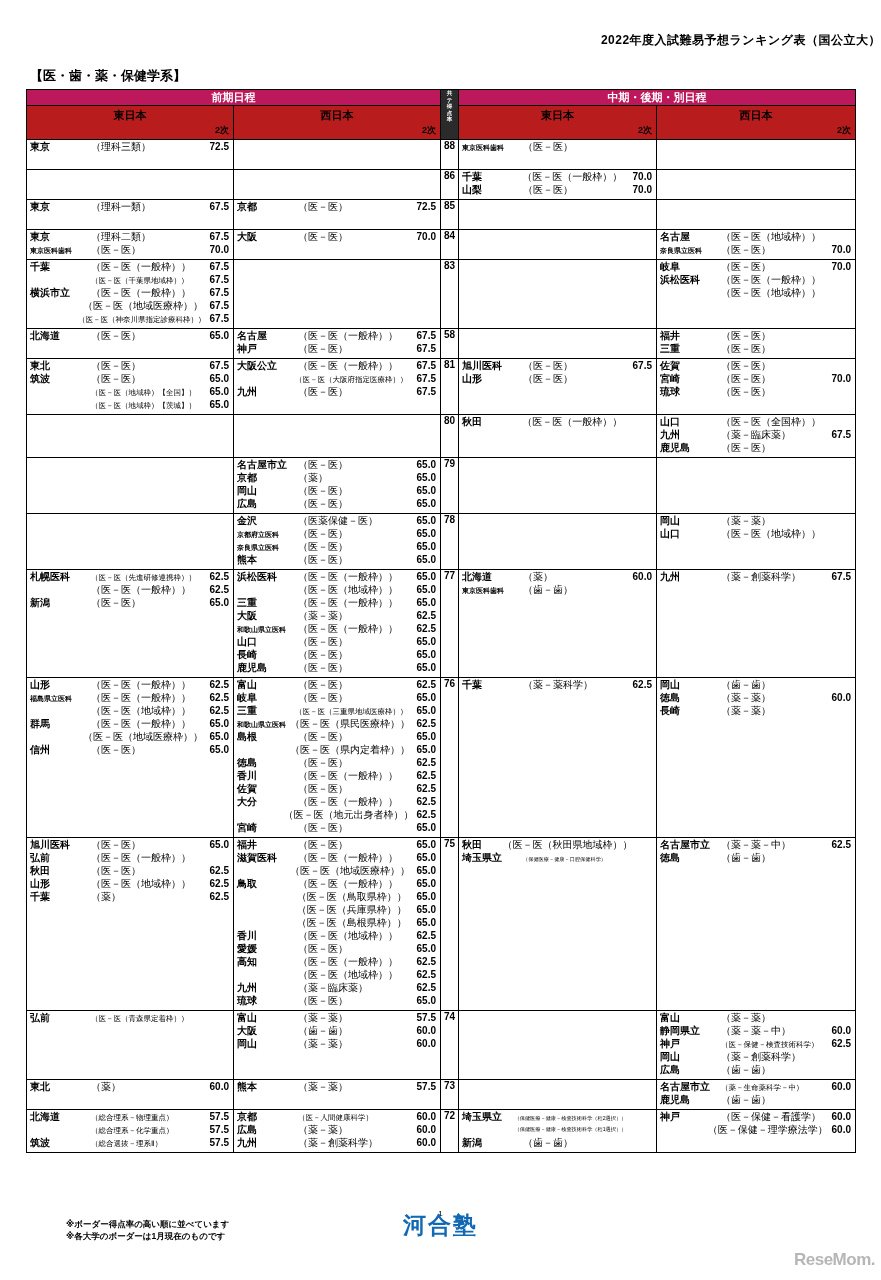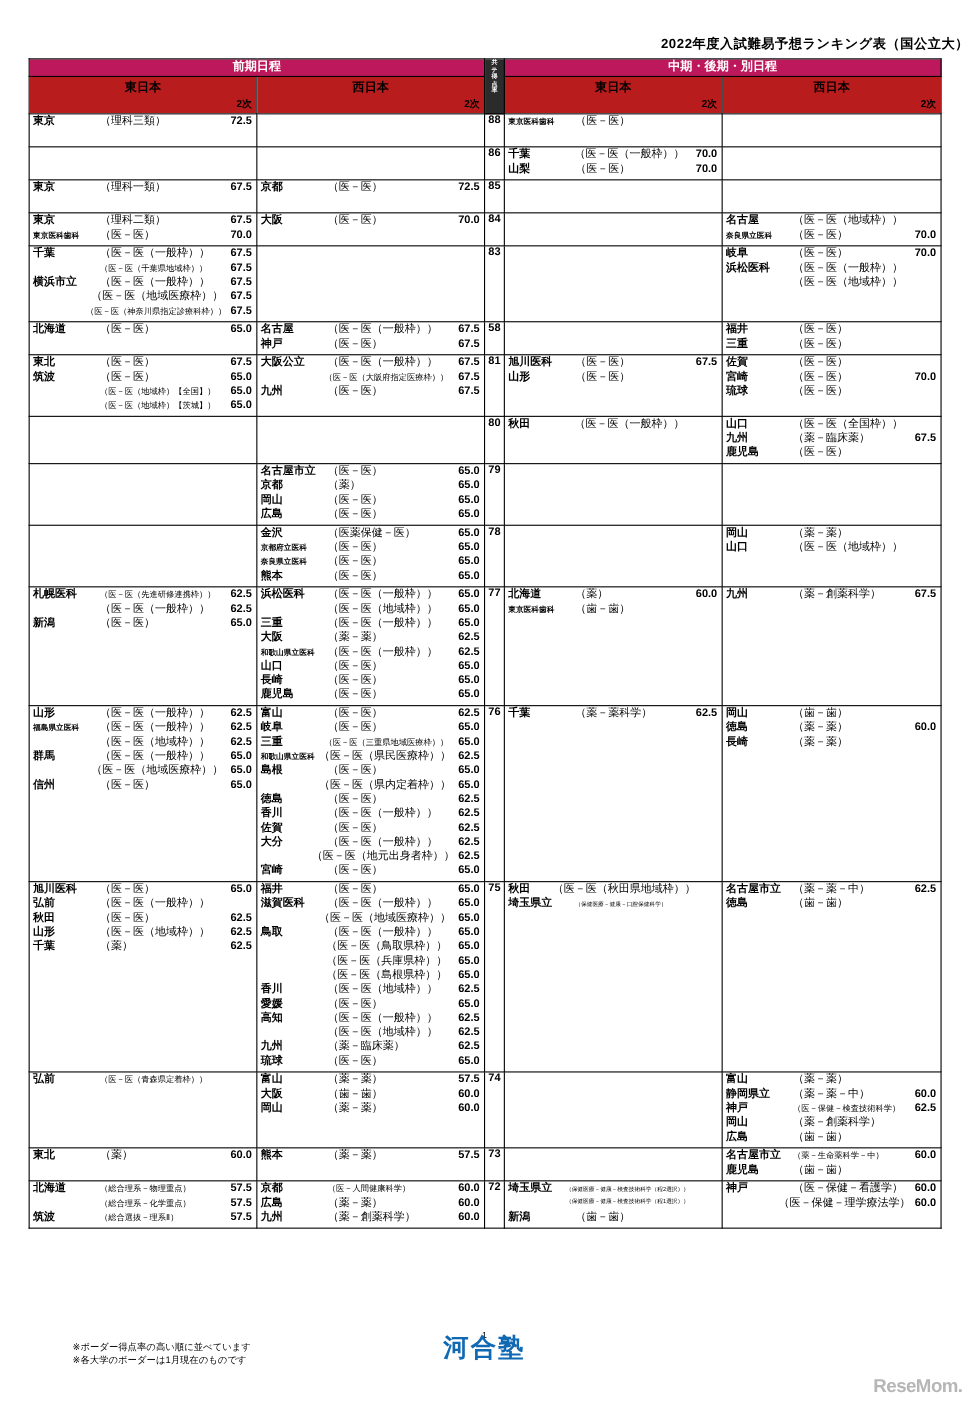--- a/index.html
+++ b/index.html
@@ -72,38 +72,39 @@
   .uni  { width:62px; padding-left:3px; font-weight:bold; font-size:10px; overflow:hidden; }
   .uni.sm { font-size:7px; font-weight:bold; }
   .fac  { flex:1; font-size:10px; padding-left:2px; }
   .fac.sm { font-size:7.5px; }
   .fac.xs { font-size:5.2px; }
   .val  { width:34px; text-align:right; padding-right:4px; font-size:10px; font-weight:bold; }
 
   
   .footnotes {
     position:absolute; left:66px; bottom:38px;
-    font-size:8.5px; font-weight:normal; line-height:12px;
+    font-size:8.5px; font-weight:bold; line-height:12px;
   }
   .pagenum { position:absolute; left:0; right:0; bottom:62px; text-align:center; font-size:8px; }
   .logo {
     position:absolute; left:0; right:0; bottom:39px; text-align:center;
     font-size:23px; font-weight:bold; color:#1168b3; letter-spacing:2px;
   }
   .watermark {
     position:absolute; right:6px; bottom:10px;
     font-size:17px; font-weight:bold; color:#b6b6b6; letter-spacing:-0.5px;
   }
 </style>
 </head>
 <body>
 
 <div class="page">
 
   <div class="title">2022年度入試難易予想ランキング表（国公立大）</div>
+  <div class="subtitle">【医・歯・薬・保健学系】</div>
 
   <table class="grid">
     <colgroup>
       <col style="width:207px">
         <col style="width:207px">
       <col style="width:18px">
       <col style="width:198px">
         <col style="width:199px">
     </colgroup>
     <thead>

